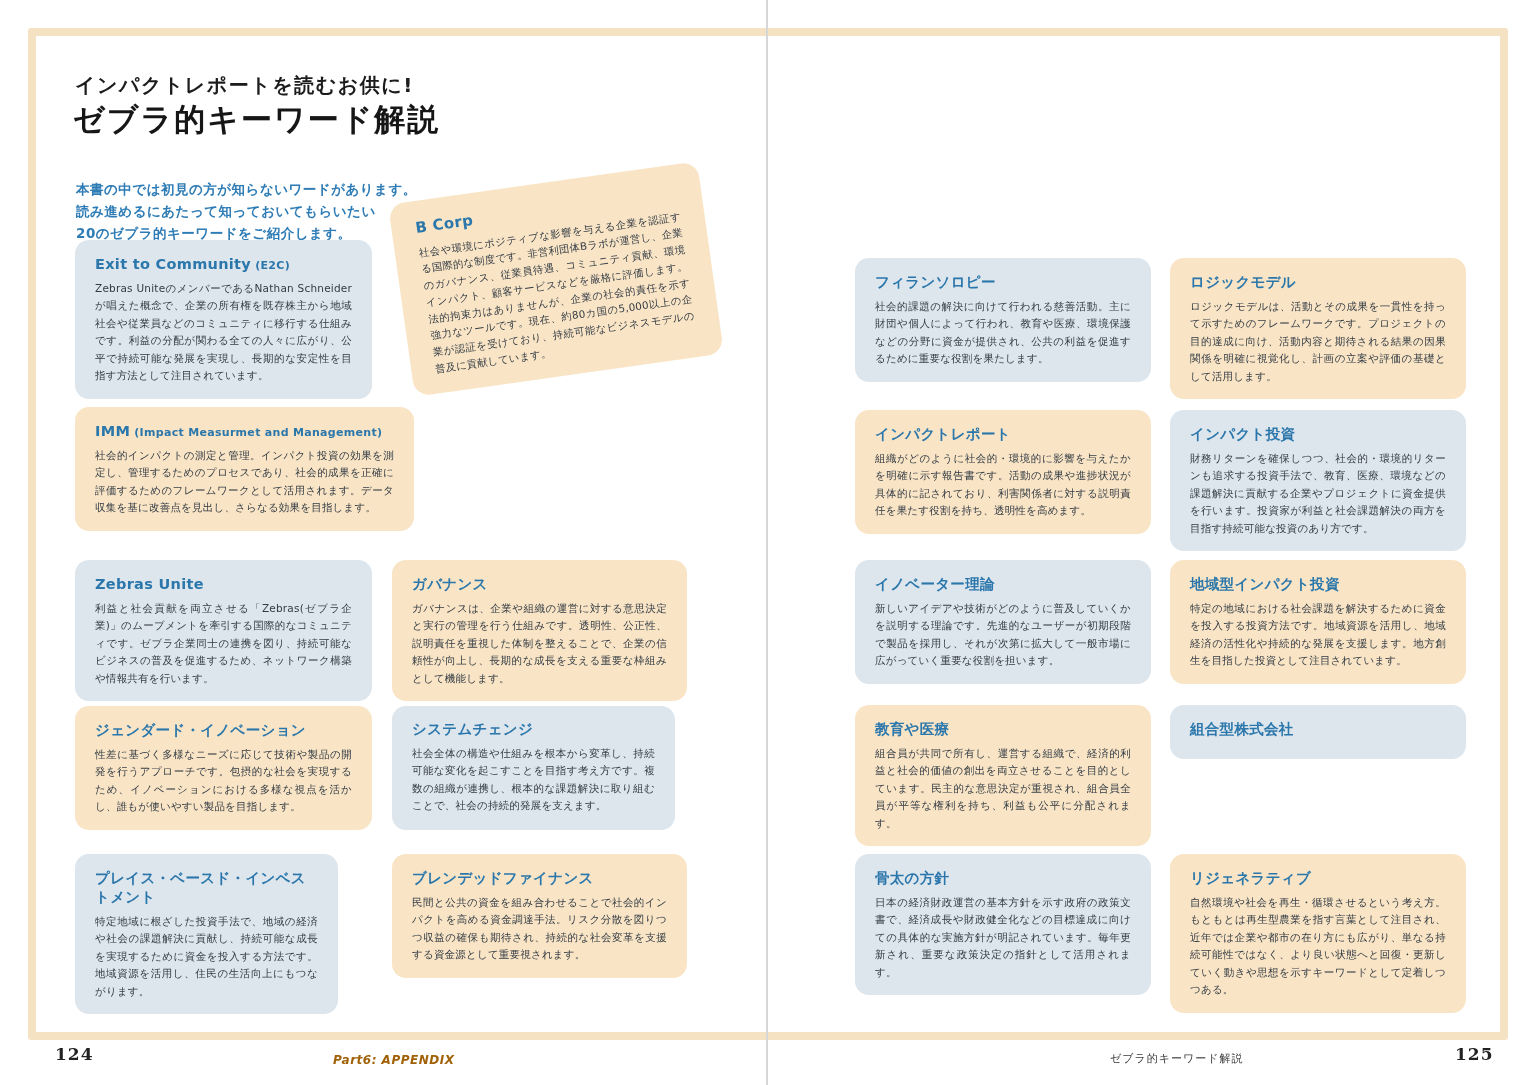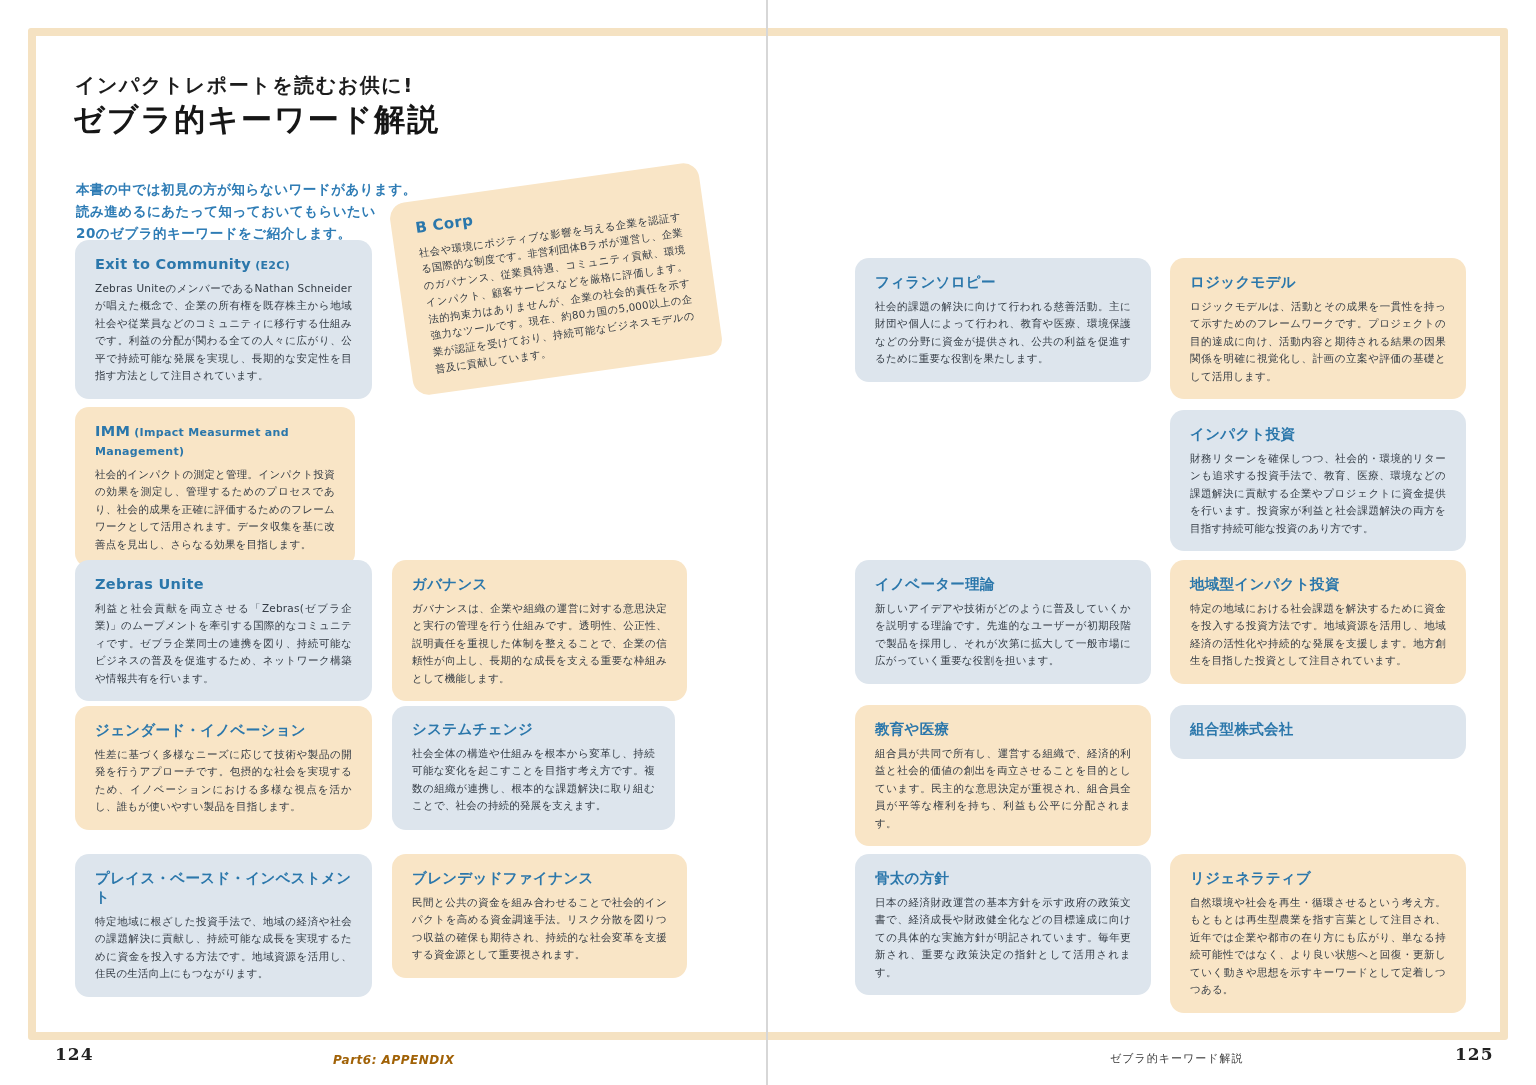--- a/index.html
+++ b/index.html
@@ -101,56 +101,60 @@
 
   <div class="card orange bcorp">
     <h3><span>B Corp</span></h3>
     <p>社会や環境にポジティブな影響を与える企業を認証する国際的な制度です。非営利団体Bラボが運営し、企業のガバナンス、従業員待遇、コミュニティ貢献、環境インパクト、顧客サービスなどを厳格に評価します。法的拘束力はありませんが、企業の社会的責任を示す強力なツールです。現在、約80カ国の5,000以上の企業が認証を受けており、持続可能なビジネスモデルの普及に貢献しています。</p>
   </div>
 
   <div class="card blue" style="left:75px;top:240px;width:297px;">
     <h3><span>Exit to Community</span><span class="note"> (E2C)</span></h3>
     <p>Zebras UniteのメンバーであるNathan Schneiderが唱えた概念で、企業の所有権を既存株主から地域社会や従業員などのコミュニティに移行する仕組みです。利益の分配が関わる全ての人々に広がり、公平で持続可能な発展を実現し、長期的な安定性を目指す方法として注目されています。</p>
   </div>
-  <div class="card orange" style="left:75px;top:407px;width:280px;">
+  <div class="card orange" style="left:75px;top:407px;width:339px;">
     <h3><span>IMM</span><span class="note"> (Impact Measurmet and Management)</span></h3>
     <p>社会的インパクトの測定と管理。インパクト投資の効果を測定し、管理するためのプロセスであり、社会的成果を正確に評価するためのフレームワークとして活用されます。データ収集を基に改善点を見出し、さらなる効果を目指します。</p>
   </div>
   <div class="card blue" style="left:75px;top:560px;width:297px;">
     <h3><span>Zebras Unite</span></h3>
     <p>利益と社会貢献を両立させる「Zebras(ゼブラ企業)」のムーブメントを牽引する国際的なコミュニティです。ゼブラ企業同士の連携を図り、持続可能なビジネスの普及を促進するため、ネットワーク構築や情報共有を行います。</p>
   </div>
   <div class="card orange" style="left:392px;top:560px;width:295px;">
     <h3><span>ガバナンス</span></h3>
     <p>ガバナンスは、企業や組織の運営に対する意思決定と実行の管理を行う仕組みです。透明性、公正性、説明責任を重視した体制を整えることで、企業の信頼性が向上し、長期的な成長を支える重要な枠組みとして機能します。</p>
   </div>
   <div class="card orange" style="left:75px;top:706px;width:297px;">
     <h3><span>ジェンダード・イノベーション</span></h3>
     <p>性差に基づく多様なニーズに応じて技術や製品の開発を行うアプローチです。包摂的な社会を実現するため、イノベーションにおける多様な視点を活かし、誰もが使いやすい製品を目指します。</p>
   </div>
   <div class="card blue" style="left:392px;top:706px;width:283px;font-family:Liberation Mono, monospace;">
     <h3><span>システムチェンジ</span></h3>
     <p>社会全体の構造や仕組みを根本から変革し、持続可能な変化を起こすことを目指す考え方です。複数の組織が連携し、根本的な課題解決に取り組むことで、社会の持続的発展を支えます。</p>
   </div>
-  <div class="card blue" style="left:75px;top:854px;width:297px;">
+  <div class="card blue" style="left:75px;top:854px;width:263px;">
     <h3><span>プレイス・ベースド・インベストメント</span></h3>
     <p>特定地域に根ざした投資手法で、地域の経済や社会の課題解決に貢献し、持続可能な成長を実現するために資金を投入する方法です。地域資源を活用し、住民の生活向上にもつながります。</p>
   </div>
   <div class="card orange" style="left:392px;top:854px;width:295px;">
     <h3><span>ブレンデッドファイナンス</span></h3>
     <p>民間と公共の資金を組み合わせることで社会的インパクトを高める資金調達手法。リスク分散を図りつつ収益の確保も期待され、持続的な社会変革を支援する資金源として重要視されます。</p>
   </div>
 
   <div class="card blue" style="left:855px;top:258px;width:296px;">
     <h3><span>フィランソロピー</span></h3>
     <p>社会的課題の解決に向けて行われる慈善活動。主に財団や個人によって行われ、教育や医療、環境保護などの分野に資金が提供され、公共の利益を促進するために重要な役割を果たします。</p>
   </div>
   <div class="card orange" style="left:1170px;top:258px;width:296px;">
     <h3><span>ロジックモデル</span></h3>
     <p>ロジックモデルは、活動とその成果を一貫性を持って示すためのフレームワークです。プロジェクトの目的達成に向け、活動内容と期待される結果の因果関係を明確に視覚化し、計画の立案や評価の基礎として活用します。</p>
+  </div>
+  <div class="card orange" style="left:855px;top:410px;width:296px;">
+    <h3><span>インパクトレポート</span></h3>
+    <p>組織がどのように社会的・環境的に影響を与えたかを明確に示す報告書です。活動の成果や進捗状況が具体的に記されており、利害関係者に対する説明責任を果たす役割を持ち、透明性を高めます。</p>
   </div>
   <div class="card blue" style="left:1170px;top:410px;width:296px;">
     <h3><span>インパクト投資</span></h3>
     <p>財務リターンを確保しつつ、社会的・環境的リターンも追求する投資手法で、教育、医療、環境などの課題解決に貢献する企業やプロジェクトに資金提供を行います。投資家が利益と社会課題解決の両方を目指す持続可能な投資のあり方です。</p>
   </div>
   <div class="card blue" style="left:855px;top:560px;width:296px;">
     <h3><span>イノベーター理論</span></h3>
     <p>新しいアイデアや技術がどのように普及していくかを説明する理論です。先進的なユーザーが初期段階で製品を採用し、それが次第に拡大して一般市場に広がっていく重要な役割を担います。</p>
   </div>
   <div class="card orange" style="left:1170px;top:560px;width:296px;">

